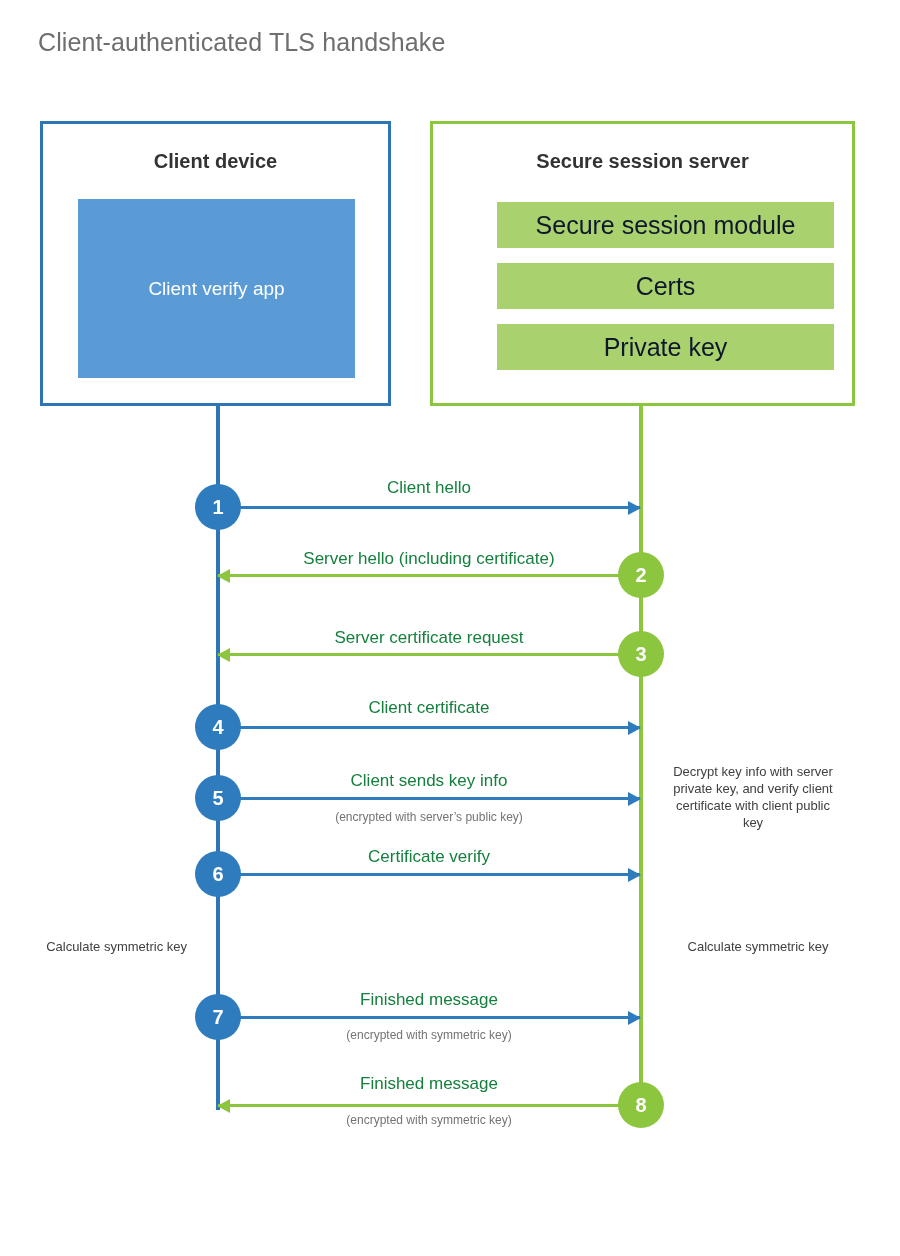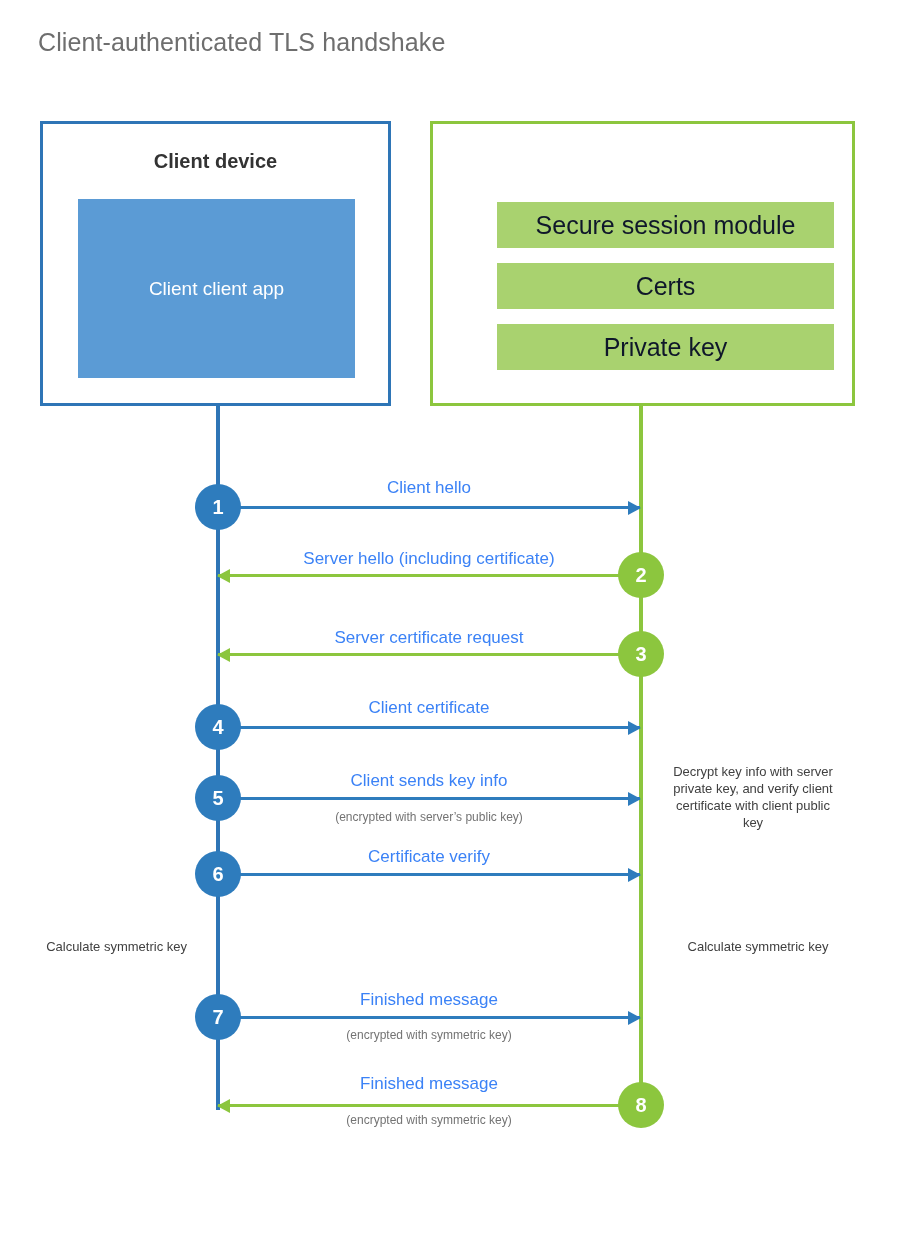--- a/index.html
+++ b/index.html
@@ -139,21 +139,21 @@
   }
   .msg-arrow.to-client .head {
     left: -1px;
     border-right: 13px solid #8cc63e;
   }
 
   
   .msg-label {
     position: absolute;
     text-align: center;
-    color: #3b82f6;
+    color: #15803d;
     font-size: 17px;
     white-space: nowrap;
   }
   .msg-sublabel {
     position: absolute;
     text-align: center;
     color: #737373;
     font-size: 12px;
     white-space: nowrap;
   }
@@ -170,24 +170,25 @@
 </style>
 </head>
 <body>
 
 <div id="diagram">
 
   <div id="page-title">Client-authenticated TLS handshake</div>
 
   <div class="entity-box" id="client-box">
     <div class="entity-title">Client device</div>
-    <div id="client-app">Client client app</div>
+    <div id="client-app">Client verify app</div>
   </div>
 
   <div class="entity-box" id="server-box">
+    <div class="entity-title">Secure session server</div>
     <div class="server-bar" id="server-bar-0">Secure session module</div>
     <div class="server-bar" id="server-bar-1">Certs</div>
     <div class="server-bar" id="server-bar-2">Private key</div>
   </div>
 
   <div class="lifeline" id="client-lifeline"></div>
   <div class="lifeline" id="server-lifeline"></div>
 
   <div class="msg-label" style="left:218px; top:478px; width:422px;">Client hello</div>
   <div class="msg-arrow to-server" style="left:218px; top:506px; width:422px;">

